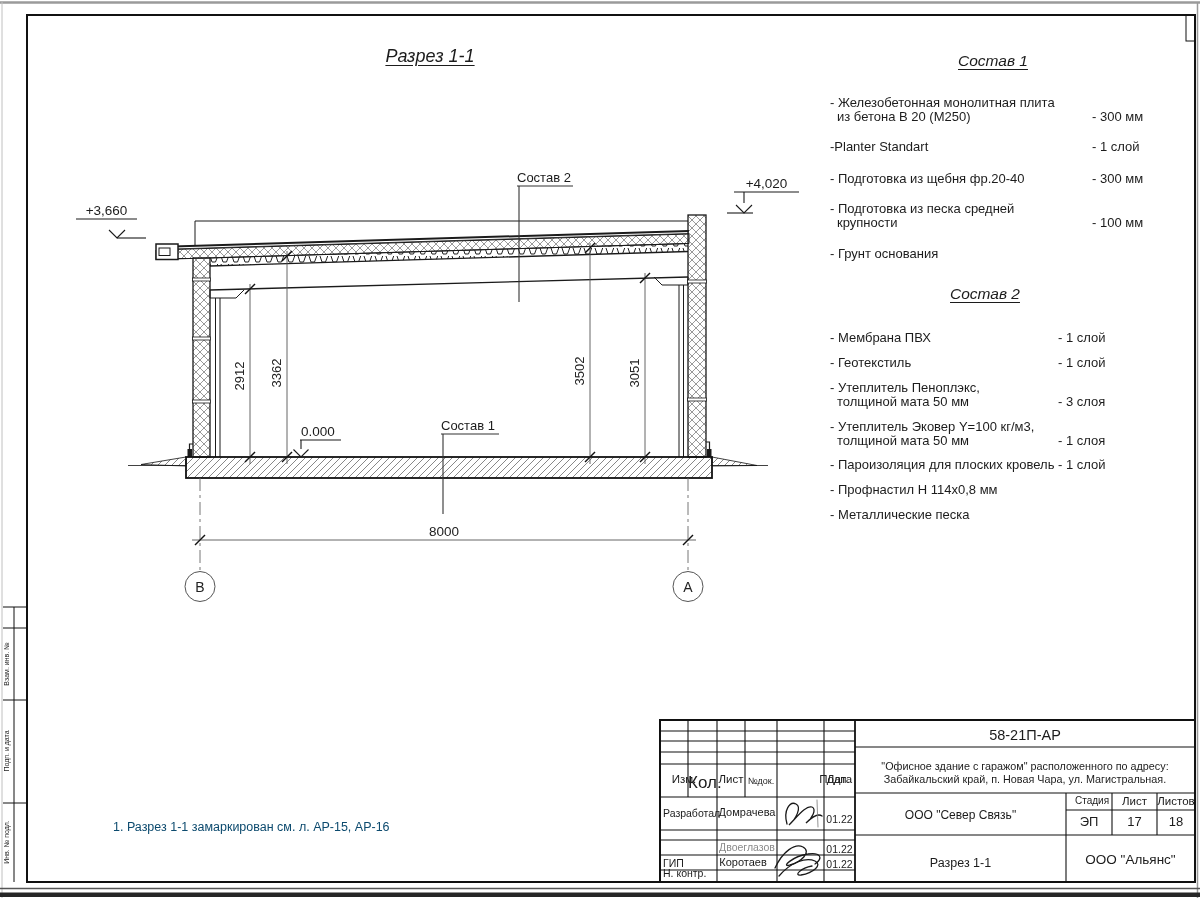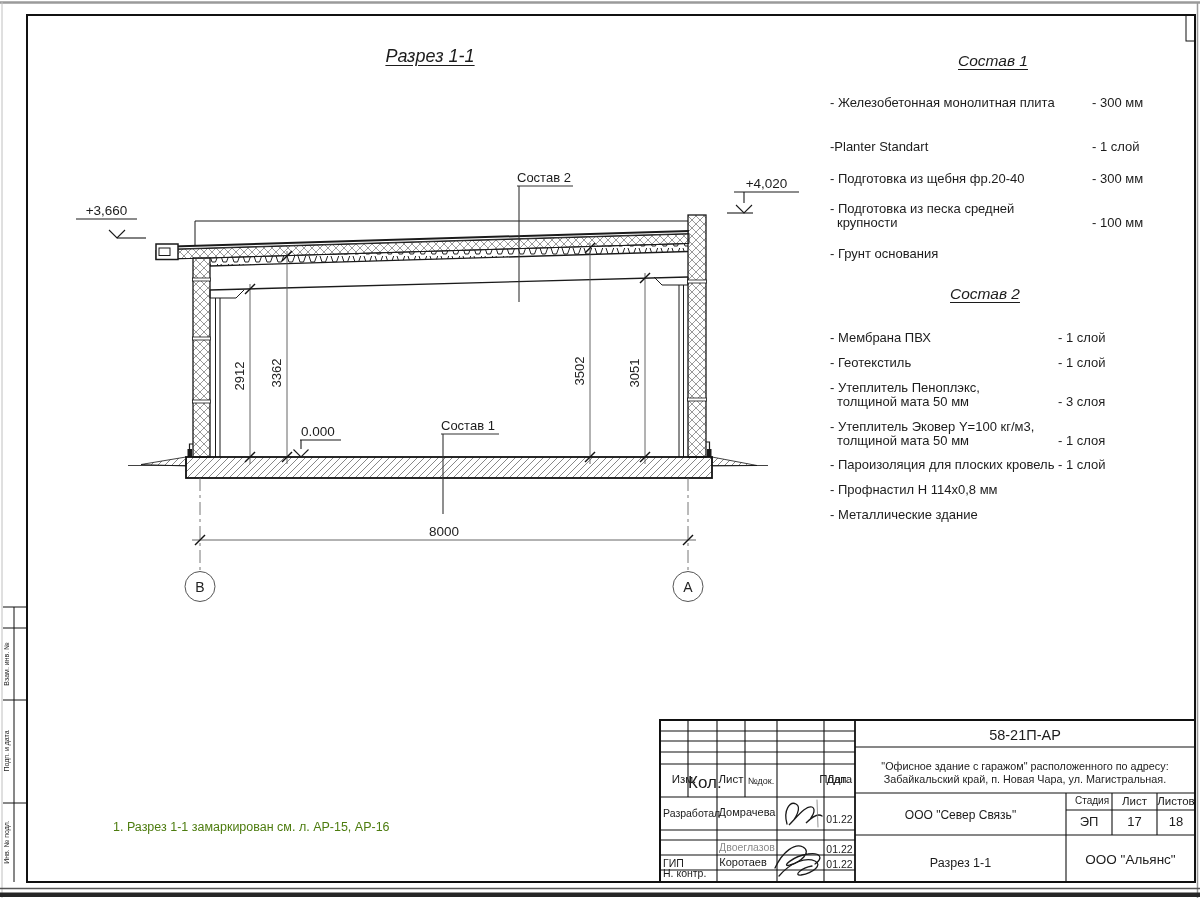--- a/index.html
+++ b/index.html
@@ -211,20 +211,21 @@
 
 <div class="tl ctr" style="left:76px;top:203px;width:61px;font-size:13.5px;">+3,660</div>
 <div class="tl ctr" style="left:734px;top:176px;width:65px;font-size:13.5px;">+4,020</div>
 <div class="tl" style="left:301px;top:424px;font-size:13.5px;">0.000</div>
 
 <div class="tl ctr ital" style="left:903px;top:52px;width:180px;font-size:15.5px;">Состав 1</div>
 <div class="tl ctr ital" style="left:895px;top:285px;width:180px;font-size:15.5px;">Состав 2</div>
 
 <div class="li" style="top:96px">
   <div class="ln">- Железобетонная  монолитная плита</div>
+  <div class="ln" style="padding-left:7px">из бетона В 20 (М250)</div>
   <span class="val1">- 300 мм</span>
 </div>
 <div class="li" style="top:140px">
   <div class="ln">-Planter Standart</div>
 
   <span class="val1">- 1 слой</span>
 </div>
 <div class="li" style="top:172px">
   <div class="ln">- Подготовка из щебня фр.20-40</div>
 
@@ -265,26 +266,26 @@
   <div class="ln">- Пароизоляция для плоских кровель</div>
 
   <span class="val2">- 1 слой</span>
 </div>
 <div class="li" style="top:483px">
   <div class="ln">- Профнастил Н 114х0,8 мм</div>
 
   <span class="val2"></span>
 </div>
 <div class="li" style="top:508px">
-  <div class="ln">- Металлические здание</div>
+  <div class="ln">- Металлические песка</div>
 
   <span class="val2"></span>
 </div>
 
-<div class="tl" style="left:113px;top:820px;font-size:12.5px;color:#4d7c0f;">1. Разрез 1-1 замаркирован см. л. АР-15, АР-16</div>
+<div class="tl" style="left:113px;top:820px;font-size:12.5px;color:#0c4a6e;">1. Разрез 1-1 замаркирован см. л. АР-15, АР-16</div>
 
 <div class="stamp-t ctr" style="left:855px;top:727px;width:340px;font-size:14.5px;">58-21П-АР</div>
 <div class="stamp-t ctr" style="left:855px;top:760px;width:340px;font-size:10.8px;">"Офисное здание с гаражом" расположенного по адресу:</div>
 <div class="stamp-t ctr" style="left:855px;top:773px;width:340px;font-size:10.8px;">Забайкальский край, п. Новая Чара, ул. Магистральная.</div>
 <div class="stamp-t ctr" style="left:857px;top:808px;width:207px;font-size:12px;">ООО "Север Связь"</div>
 <div class="stamp-t ctr" style="left:857px;top:856px;width:207px;font-size:12.5px;">Разрез 1-1</div>
 <div class="stamp-t ctr" style="left:1066px;top:852px;width:129px;font-size:13.5px;">ООО "Альянс"</div>
 
 <div class="stamp-t ctr" style="left:660px;top:773px;width:48px;font-size:11.5px;">Изм.</div>
 <div class="stamp-t ctr" style="left:688px;top:773px;width:29px;font-size:17px;">Кол.</div>

